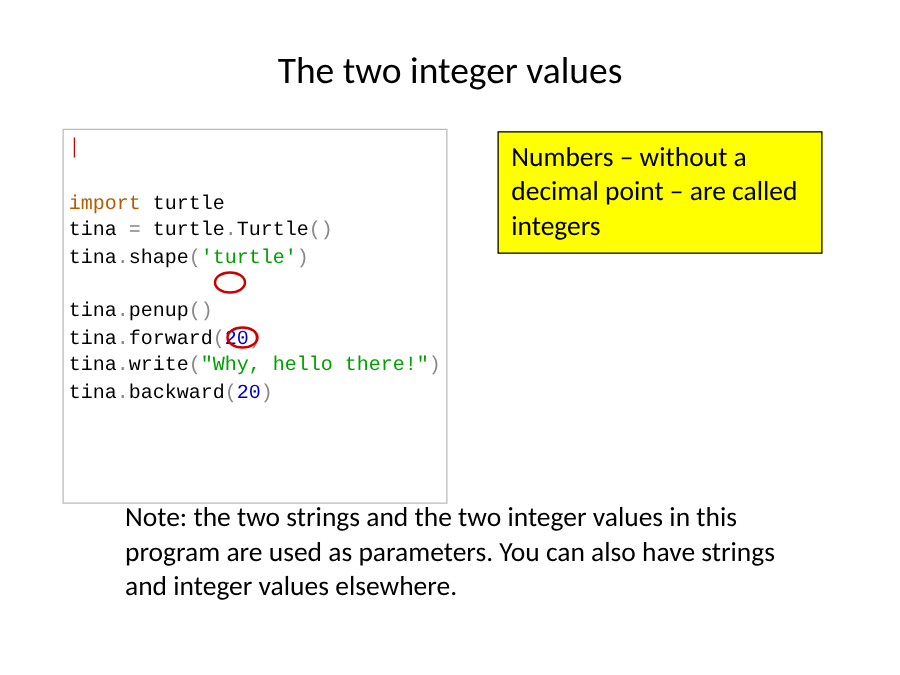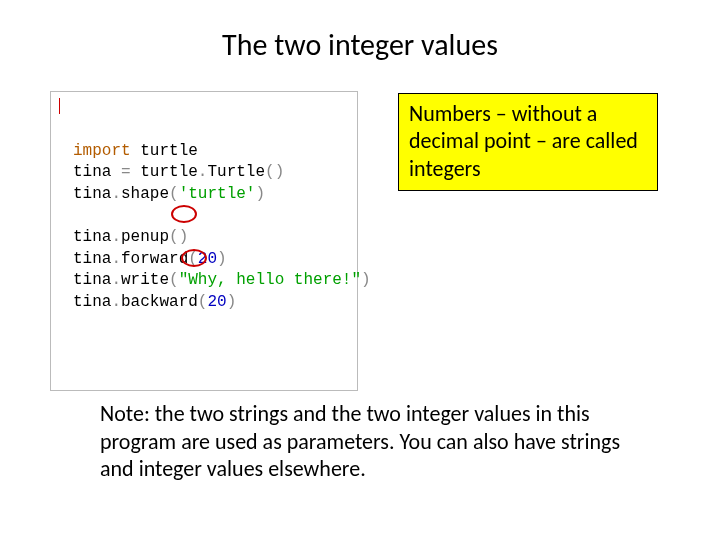--- a/index.html
+++ b/index.html
@@ -12,20 +12,21 @@
     position: relative;
     overflow: hidden;
   }
   .title-block {
     text-align: center;
     padding-top: 28px;
   }
   .title-line1 {
     font-size: 30px;
     line-height: 1.15;
+    margin-top: 12px;
   }
   .title-line2 {
     font-size: 30px;
     line-height: 1.15;
   }
   .title-italic {
     font-style: italic;
   }
   .content-row {
     display: flex;
@@ -33,21 +34,21 @@
     padding: 28px 32px 0 50px;
     gap: 40px;
   }
   .code-panel {
     border: 1px solid #bbb;
     width: 308px;
     background: #fff;
     font-family: Consolas, 'Courier New', monospace;
     font-size: 16px;
     line-height: 1.35;
-    padding: 6px 8px 12px 22px;
+    padding: 6px 8px 12px 4px;
     position: relative;
     white-space: pre;
   }
   .kw    { color: #b35c00; }  
   .nm    { color: #000;    }  
   .dot   { color: #888;    }
   .str   { color: #00a000; }
   .paren { color: #888;    }
   .num   { color: #0000c0; }
   .circle {

